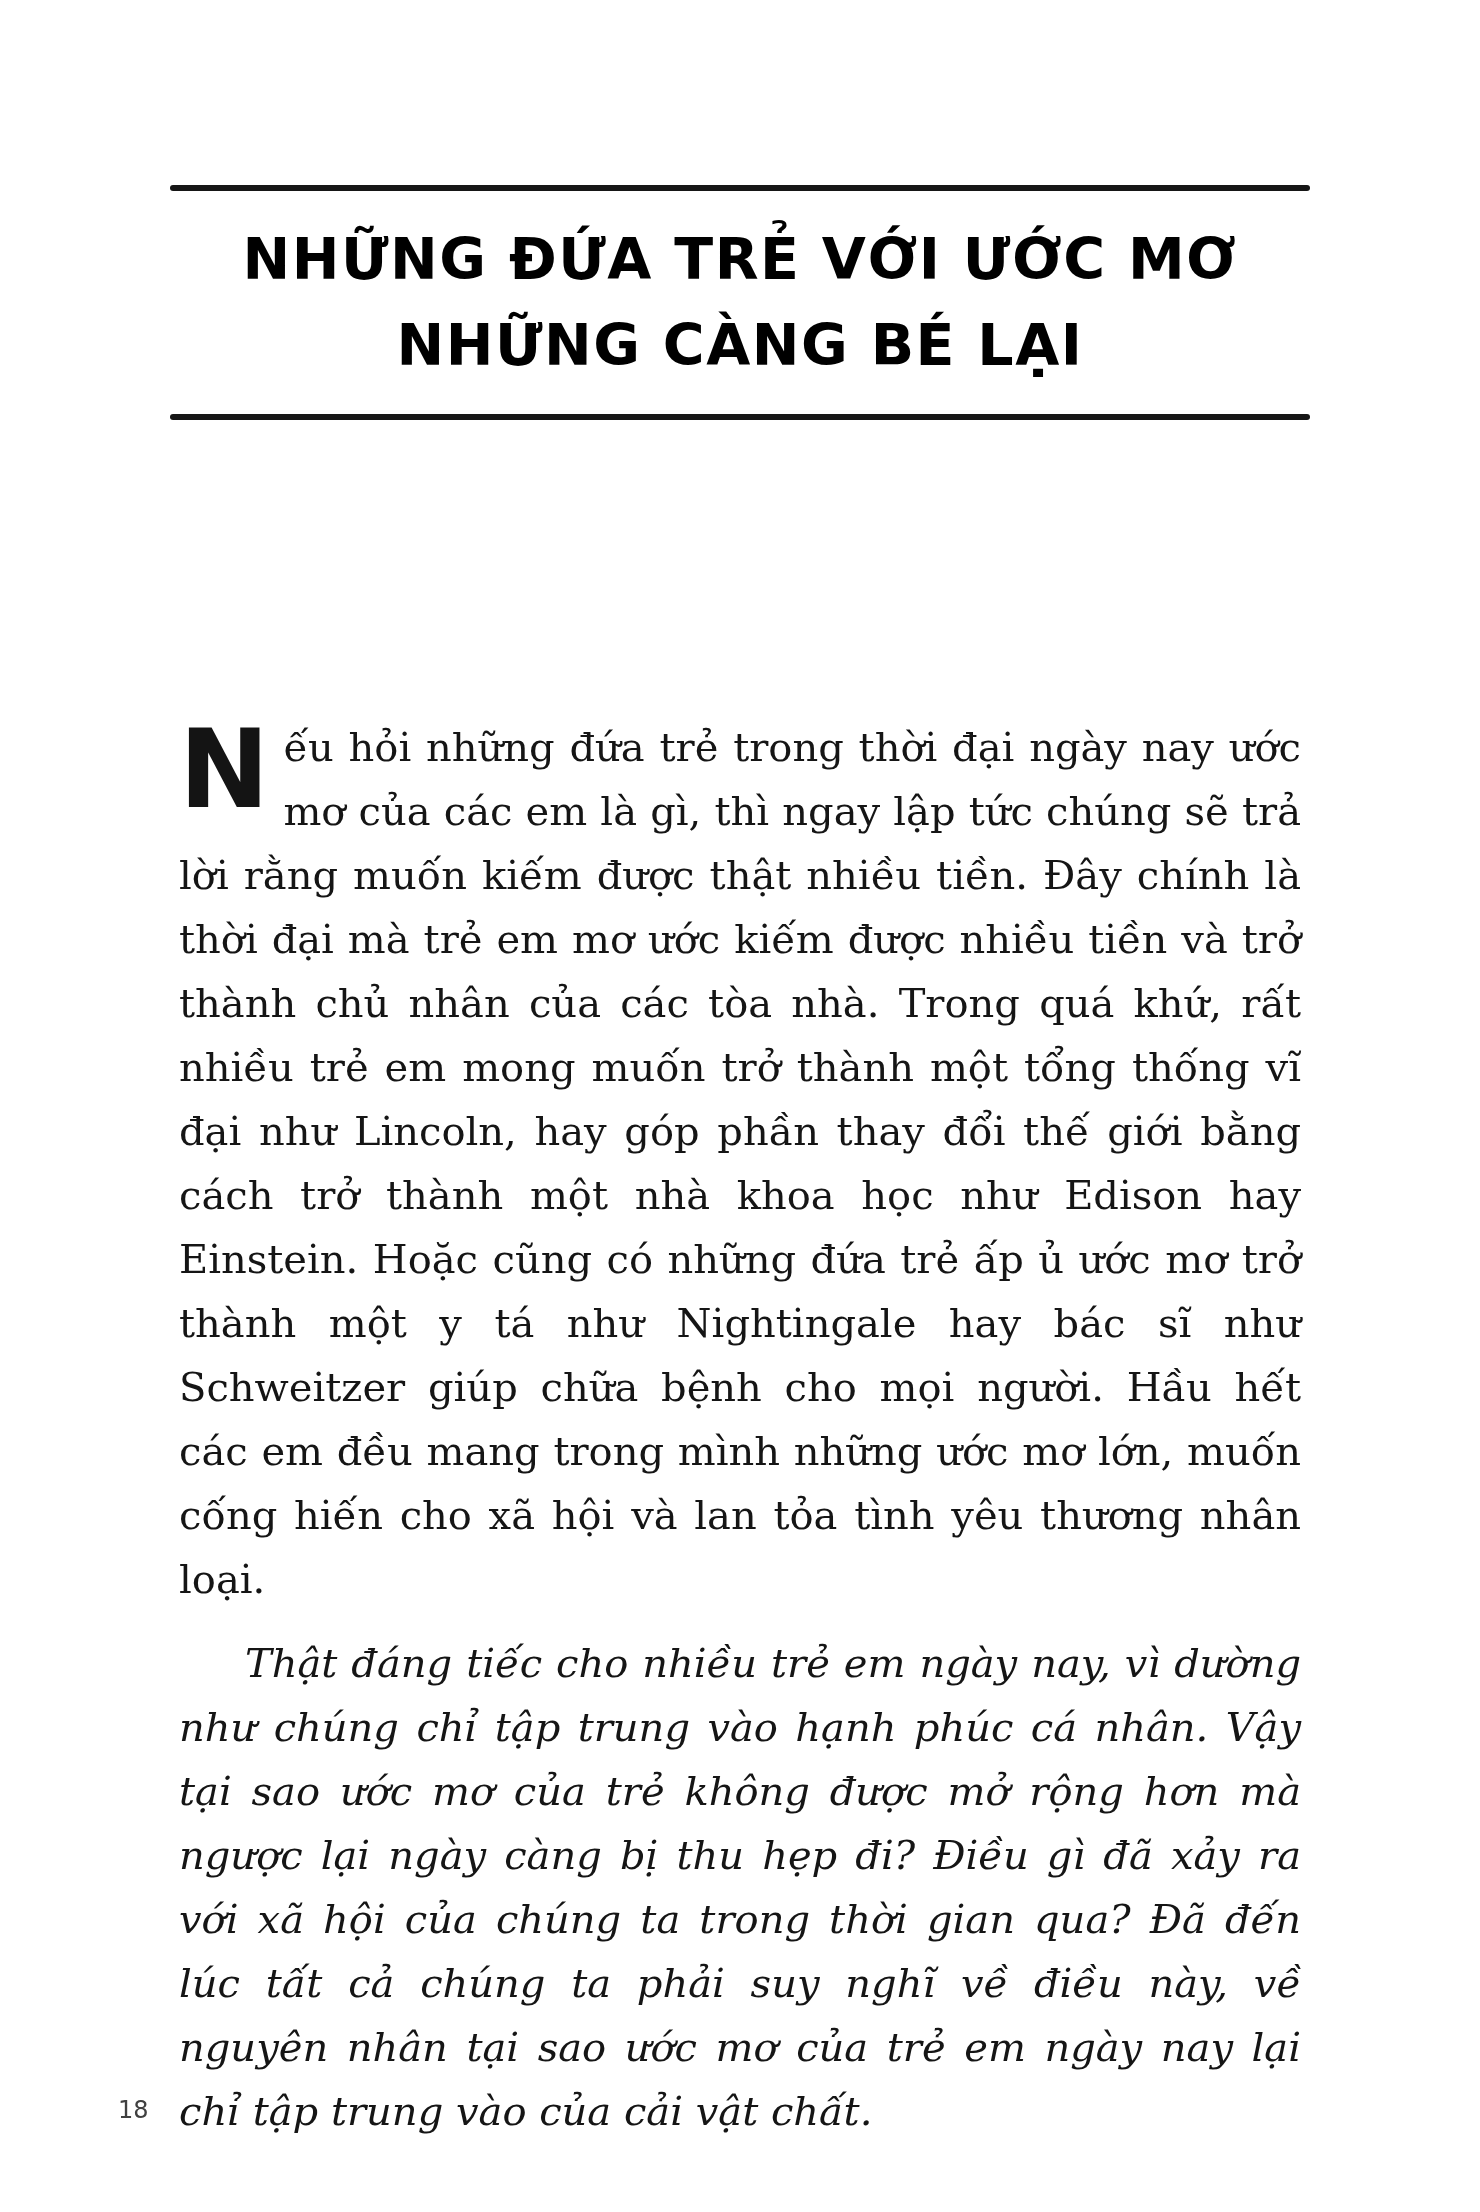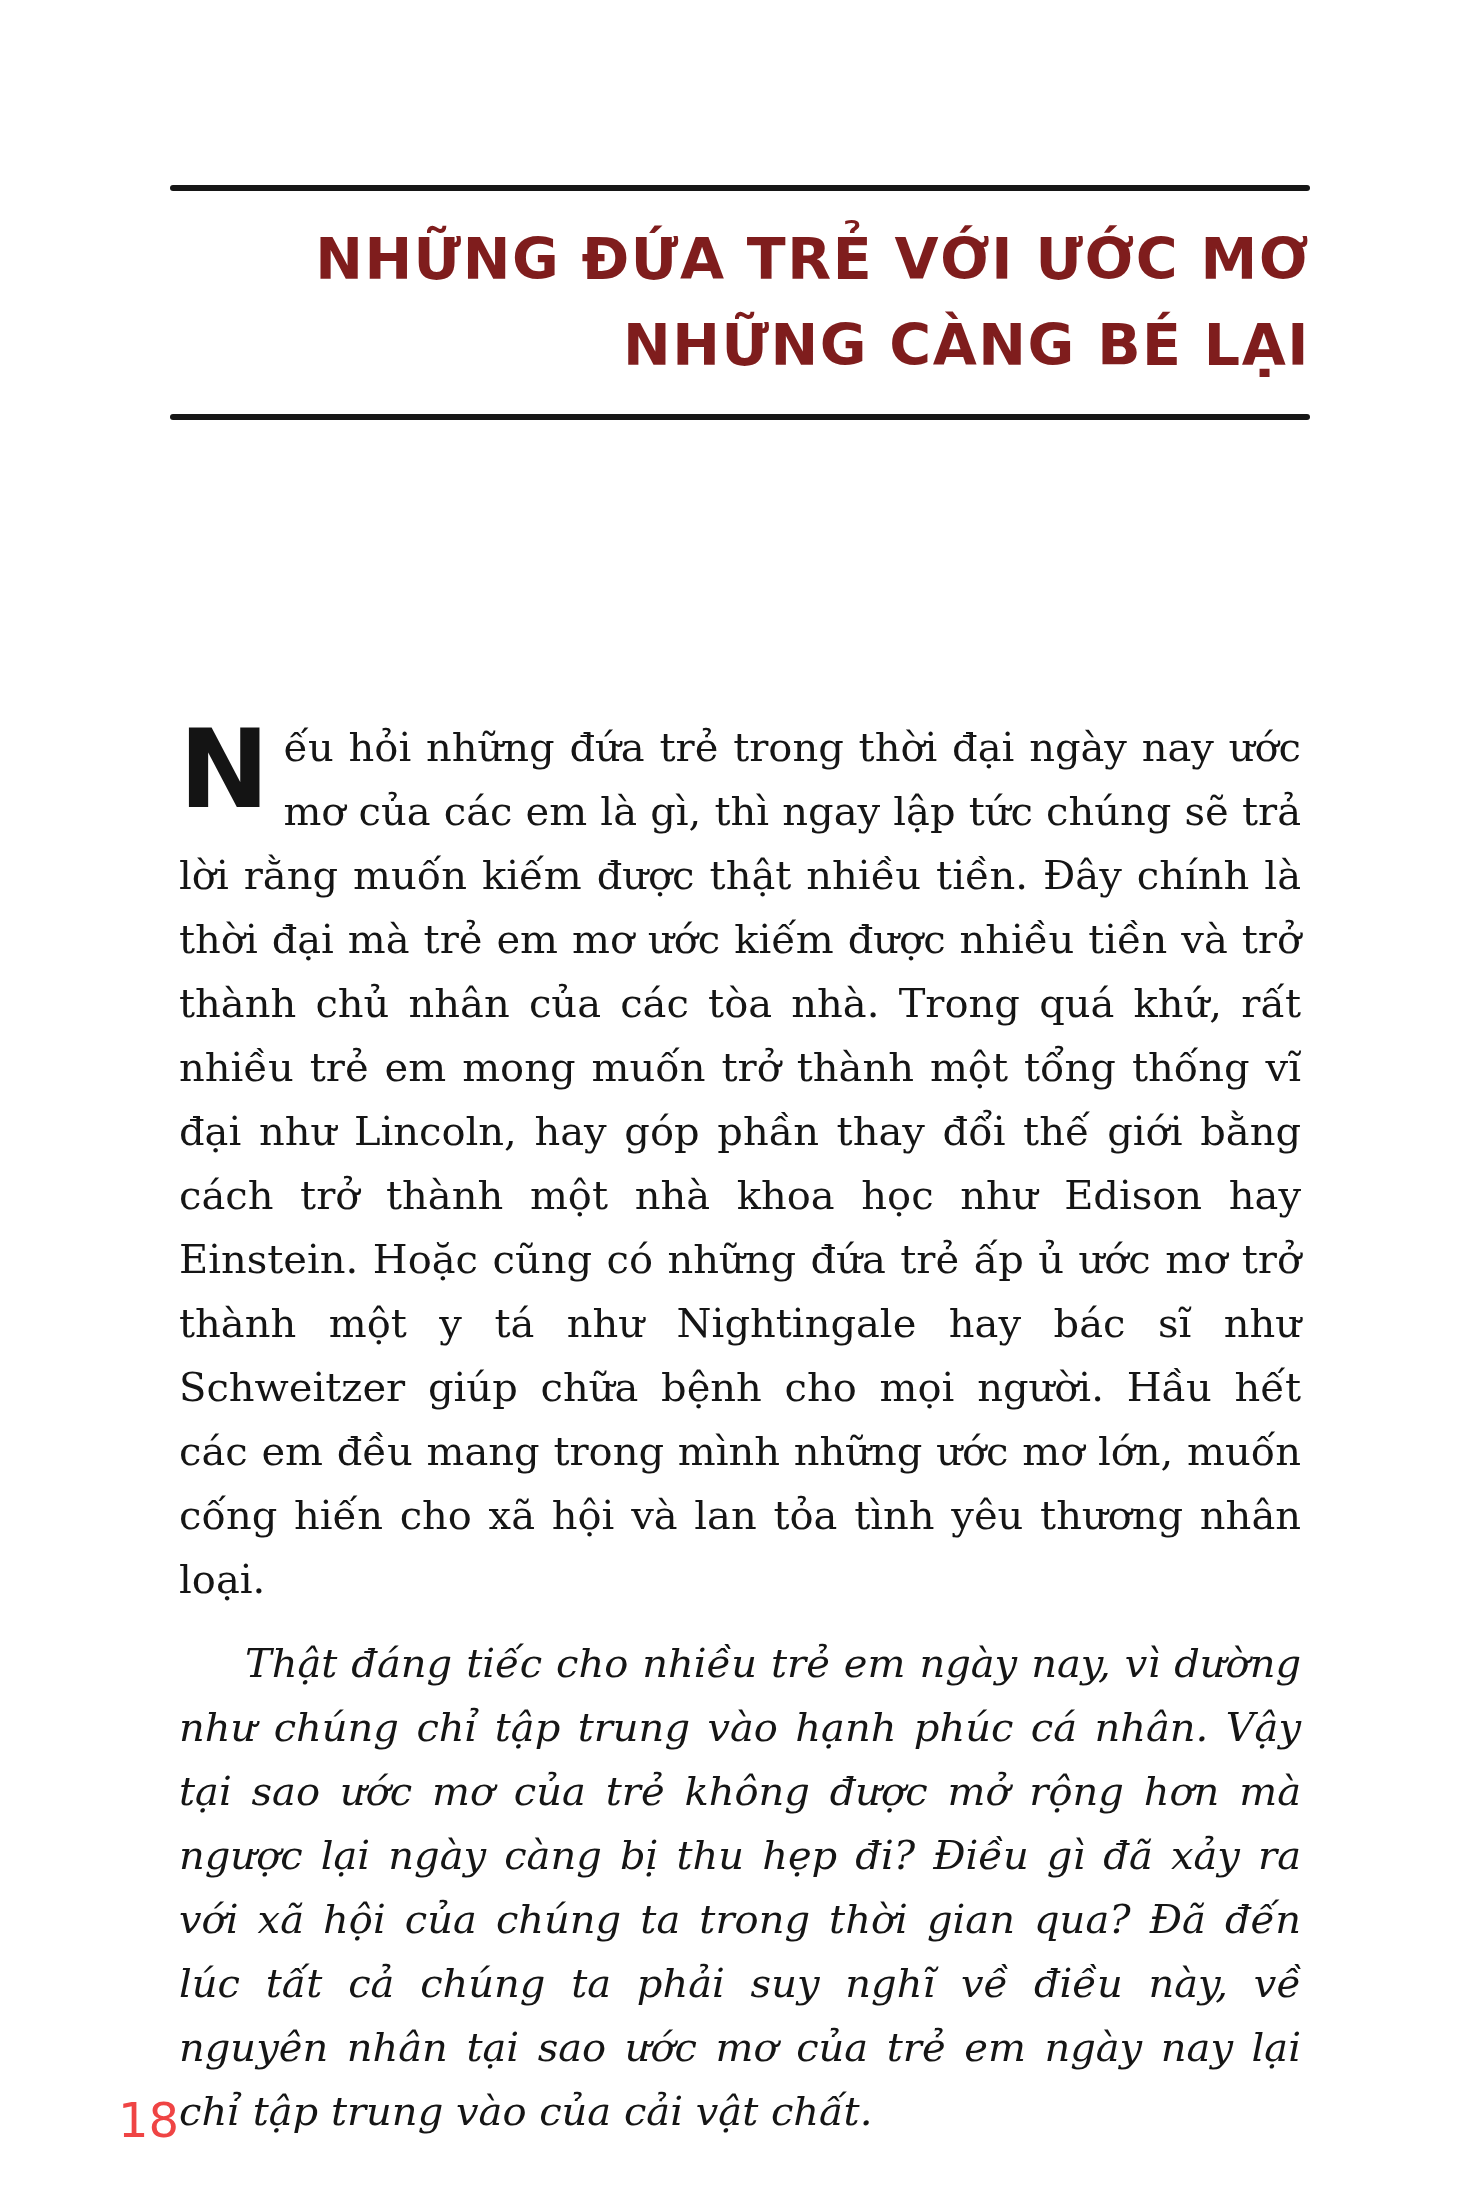--- a/index.html
+++ b/index.html
@@ -30,22 +30,21 @@
     background: #161616;
     border-radius: 3px;
   }
   .chapter-title {
     font-family: "DejaVu Sans", sans-serif;
     font-weight: bold;
     font-size: 57px;
     line-height: 1.5;
     letter-spacing: 1.5px;
     margin: 26px 0;
-    color: #7f1d1d;
-    text-align: right;
+    color: #000000;
   }
   .body-text {
     width: 1122px;
     margin: 295px auto 0 auto;
     font-size: 40px;
     line-height: 64px;
     text-align: justify;
     color: #151515;
   }
   .para { margin: 0; }
@@ -57,24 +56,24 @@
     font-weight: bold;
     font-size: 108px;
     line-height: 0.95;
     padding-right: 14px;
     margin-top: 4px;
     color: #141414;
   }
   .page-number {
     position: absolute;
     left: 118px;
-    bottom: 64px;
+    bottom: 88px;
     font-family: "DejaVu Sans", sans-serif;
-    font-size: 48px;
-    color: #ef4444;
+    font-size: 24px;
+    color: #404040;
   }
 </style>
 </head>
 <body>
 
 <div class="page">
 
   <div class="title-block">
     <div class="rule"></div>
     <h1 class="chapter-title">

